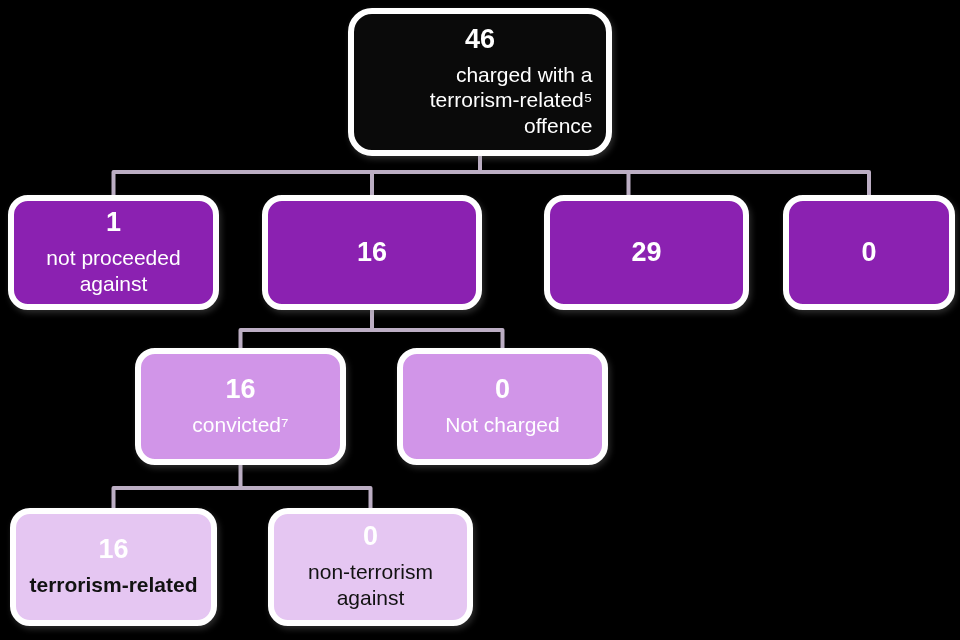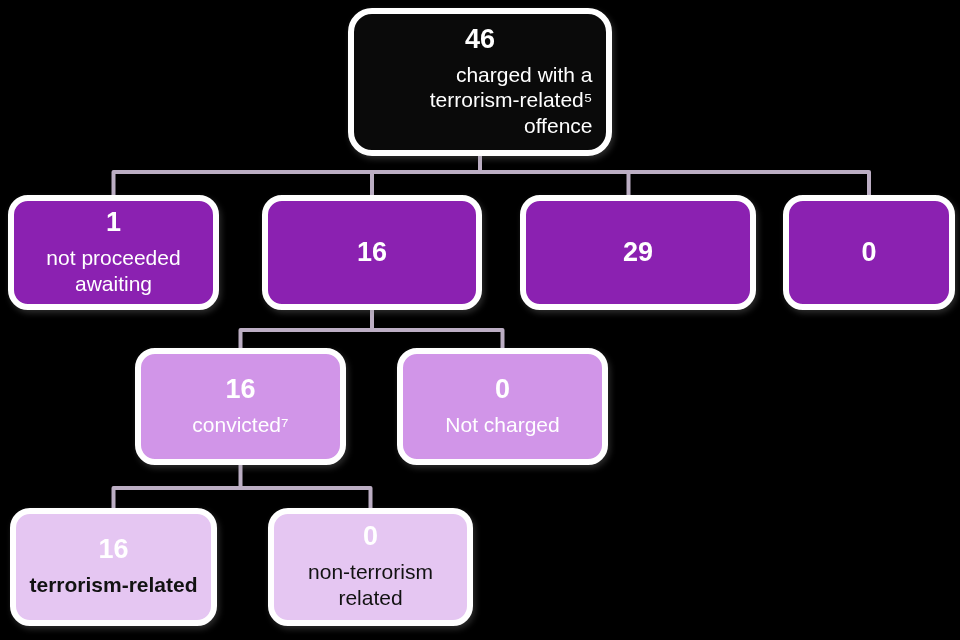--- a/index.html
+++ b/index.html
@@ -75,28 +75,28 @@
     <path d="M240.5 455 L240.5 488 M113.5 515 L113.5 488 L370.5 488 L370.5 515"></path>
   </svg>
 
   <div class="node level0 node-charged" style="left:348px; top:8px; width:264px; height:148px;">
     <div class="num">46</div>
     <div class="lbl">charged with a terrorism-related⁵ offence</div>
   </div>
 
   <div class="node level1 node-not-proceeded" style="left:8px; top:195px; width:211px; height:115px;">
     <div class="num">1</div>
-    <div class="lbl">not proceeded awaiting</div>
+    <div class="lbl">not proceeded against</div>
   </div>
 
   <div class="node level1 node-prosecuted" style="left:262px; top:195px; width:220px; height:115px;">
     <div class="num">16</div>
   </div>
 
-  <div class="node level1 node-awaiting" style="left:520px; top:195px; width:236px; height:115px;">
+  <div class="node level1 node-awaiting" style="left:544px; top:195px; width:205px; height:115px;">
     <div class="num">29</div>
   </div>
 
   <div class="node level1 node-other" style="left:783px; top:195px; width:172px; height:115px;">
     <div class="num">0</div>
   </div>
 
   <div class="node level2 node-convicted" style="left:135px; top:348px; width:211px; height:117px;">
     <div class="num">16</div>
     <div class="lbl">convicted⁷</div>
@@ -107,16 +107,16 @@
     <div class="lbl">Not charged</div>
   </div>
 
   <div class="node level3 node-terrorism" style="left:10px; top:508px; width:207px; height:118px;">
     <div class="num">16</div>
     <div class="lbl">terrorism-related</div>
   </div>
 
   <div class="node level3 node-non-terrorism" style="left:268px; top:508px; width:205px; height:118px;">
     <div class="num">0</div>
-    <div class="lbl">non-terrorism related</div>
+    <div class="lbl">non-terrorism against</div>
   </div>
 
 </div>
 
 </body></html>

